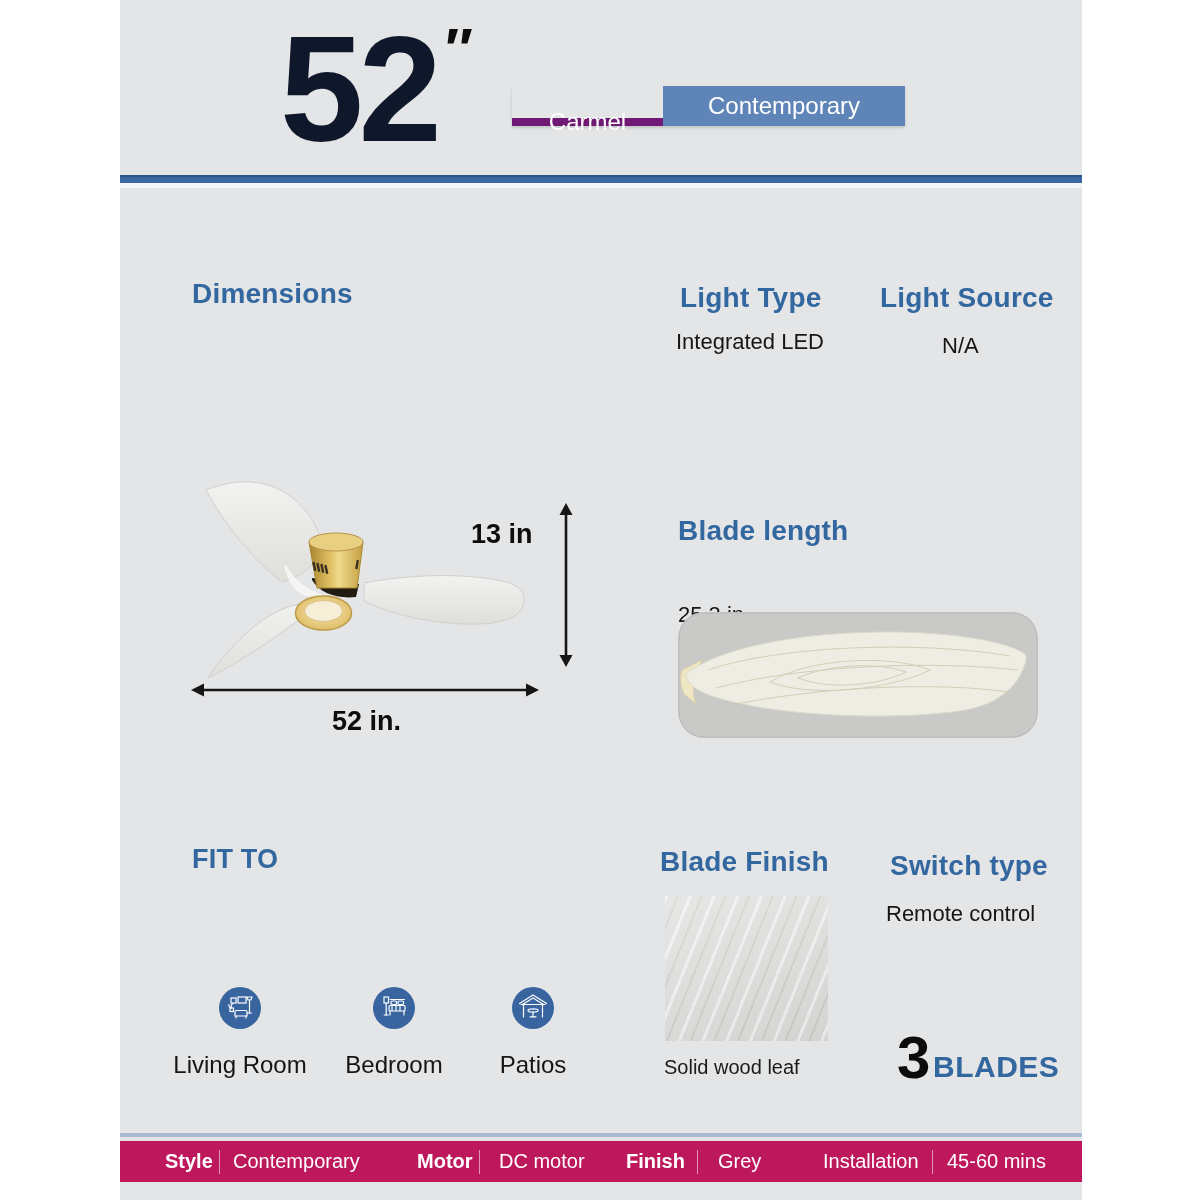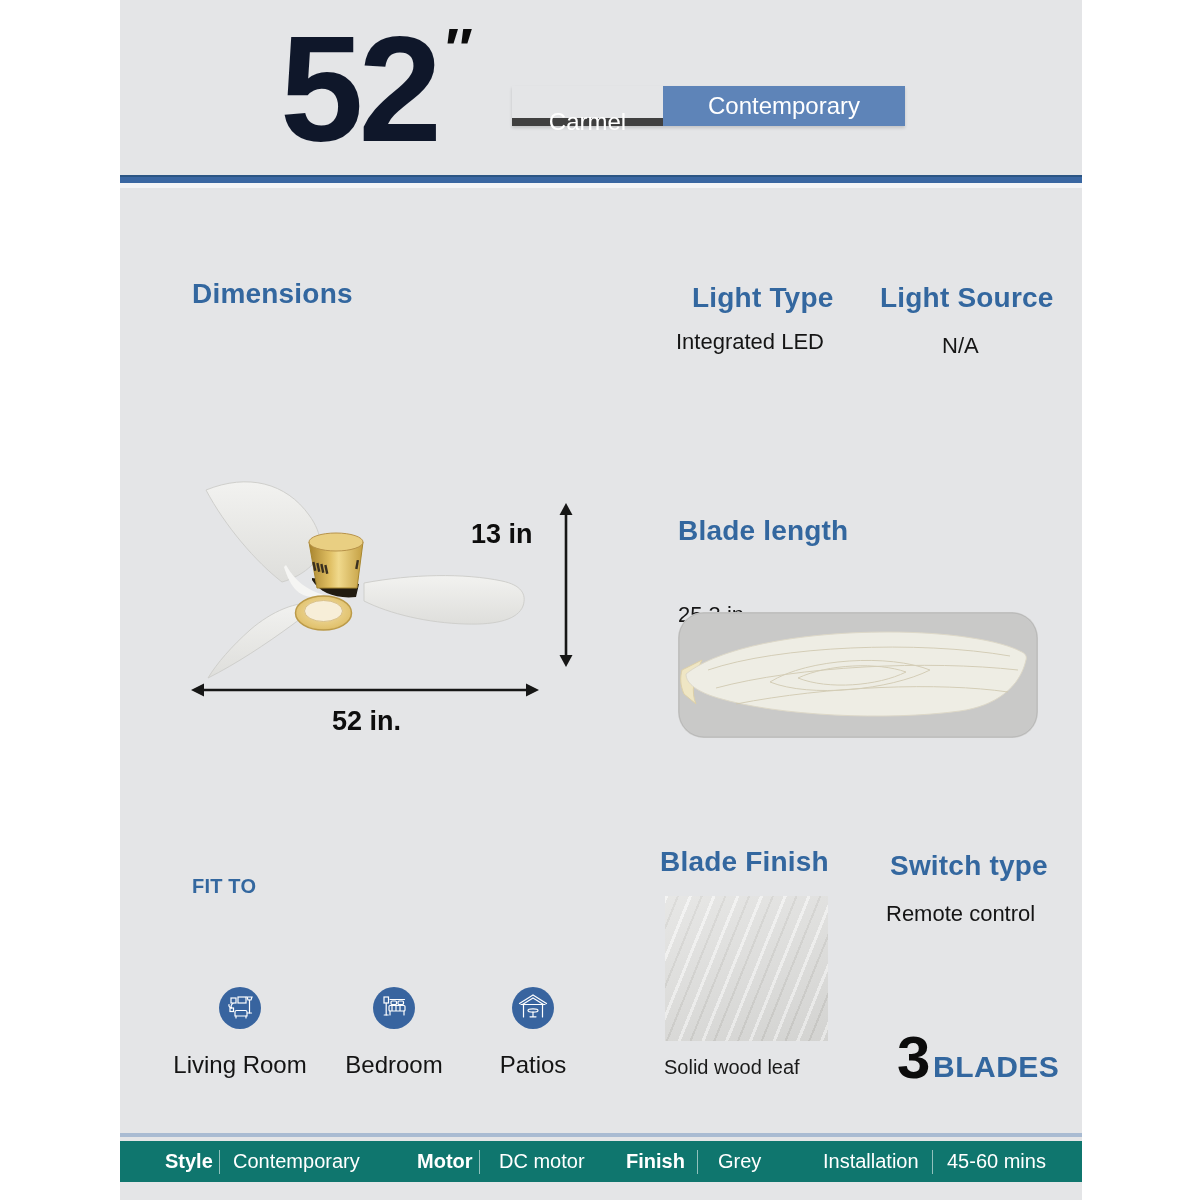--- a/index.html
+++ b/index.html
@@ -7,63 +7,63 @@
     width:1200px;height:1200px;position:relative;background:#ffffff;
     font-family:"Liberation Sans",sans-serif;color:#111;overflow:hidden;
   }
   .card{position:absolute;left:120px;top:0;width:962px;height:1200px;background:#e4e5e7;overflow:hidden;}
   .abs{position:absolute;}
   
   .size-num{left:160px;top:14px;font-size:150px;font-weight:700;color:#0f172a;line-height:1;letter-spacing:-5px;}
   .size-prime{left:322px;top:20px;font-size:58px;font-weight:700;font-style:italic;color:#0c0c0c;line-height:1;}
   .badge{left:392px;top:86px;height:40px;display:flex;box-shadow:0 2px 3px rgba(0,0,0,.15);}
   .badge-seg{display:flex;align-items:center;justify-content:center;color:#fff;font-size:24px;}
-  .badge-left{width:151px;background:#404040;margin-top:32px;}
+  .badge-left{width:151px;background:#701a75;margin-top:32px;}
   .badge-right{width:242px;background:#5e84b8;}
   .divider{left:0;top:175px;width:962px;height:8px;background:linear-gradient(#2b5584 0 2px,#3a67a2 2px 100%);}
   .divider-gap{left:0;top:183px;width:962px;height:5px;background:#f4f5f7;}
   
   .h-blue{font-size:28px;font-weight:700;color:#33679f;letter-spacing:.2px;}
   .txt{font-size:22px;color:#151515;}
   .h-dimensions{left:72px;top:278px;}
-  .h-light-type{left:572px;top:282px;}
+  .h-light-type{left:560px;top:282px;}
   .h-light-source{left:760px;top:282px;}
   .v-light-type{left:556px;top:329px;}
   .v-light-source{left:822px;top:333px;}
   
   .fan-box{left:40px;top:470px;width:420px;height:240px;}
   .dim-height{left:351px;top:519px;font-size:27px;font-weight:700;color:#0d0d0d;}
   .dim-width{left:212px;top:706px;font-size:27px;font-weight:700;color:#0d0d0d;}
   
   .h-blade-length{left:558px;top:515px;}
   .v-blade-length{left:558px;top:562px;margin-top:40px;}
   .blade-img{left:558px;top:612px;width:360px;height:126px;}
   
-  .fit-to-label{left:72px;top:875px;font-size:20px;}
+  .fit-to-label{left:72px;top:844px;font-size:27px;}
   .fit-to-value{left:180px;top:840px;font-size:31px;color:#131313;font-weight:400;letter-spacing:.5px;}
   .room{position:absolute;top:986px;width:164px;text-align:center;}
   .room-living{left:38px;}
   .room-bedroom{left:192px;}
   .room-patios{left:331px;}
   .room-icon{width:44px;height:44px;margin:0 auto;display:block;}
   .room-label{margin-top:21px;font-size:24px;color:#141414;}
   
   .h-blade-finish{left:540px;top:846px;}
   .wood-swatch{left:545px;top:896px;width:163px;height:145px;background-color:#dadad8;
     background-image:
       linear-gradient(160deg,rgba(255,255,255,.35),rgba(0,0,0,.03)),
       repeating-linear-gradient(112deg,rgba(255,255,255,.55) 0 3px,rgba(255,255,255,0) 3px 11px,rgba(150,148,140,.22) 11px 13px,rgba(255,255,255,0) 13px 22px);}
   .wood-caption{left:544px;top:1056px;font-size:20px;color:#1a1a1a;}
   .h-switch-type{left:770px;top:850px;}
   .v-switch-type{left:766px;top:901px;}
   .blades-count{left:777px;top:1028px;font-size:60px;font-weight:700;color:#0c0c0c;line-height:1;}
   .blades-label{left:813px;top:1050px;font-size:30px;font-weight:700;color:#33679f;letter-spacing:.5px;}
   
   .footer-line{left:0;top:1133px;width:962px;height:4px;background:#a9bbd2;}
-  .footer-bar{left:0;top:1141px;width:962px;height:41px;background:#0f766e;}
+  .footer-bar{left:0;top:1141px;width:962px;height:41px;background:#be185d;}
   .fitem{position:absolute;top:0;height:41px;line-height:41px;color:#fff;font-size:20px;white-space:nowrap;}
   .fbold{font-weight:700;}
   .fsep{position:absolute;top:9px;height:24px;width:1px;background:rgba(255,255,255,.55);}
   .f-style-l{left:45px;}  .f-sep1{left:99px;}  .f-style-v{left:113px;}
   .f-motor-l{left:297px;} .f-sep2{left:359px;} .f-motor-v{left:379px;}
   .f-finish-l{left:506px;}.f-sep3{left:577px;} .f-finish-v{left:598px;}
   .f-inst-l{left:703px;}  .f-sep4{left:812px;} .f-inst-v{left:827px;}
 </style>
 </head>
 <body>

